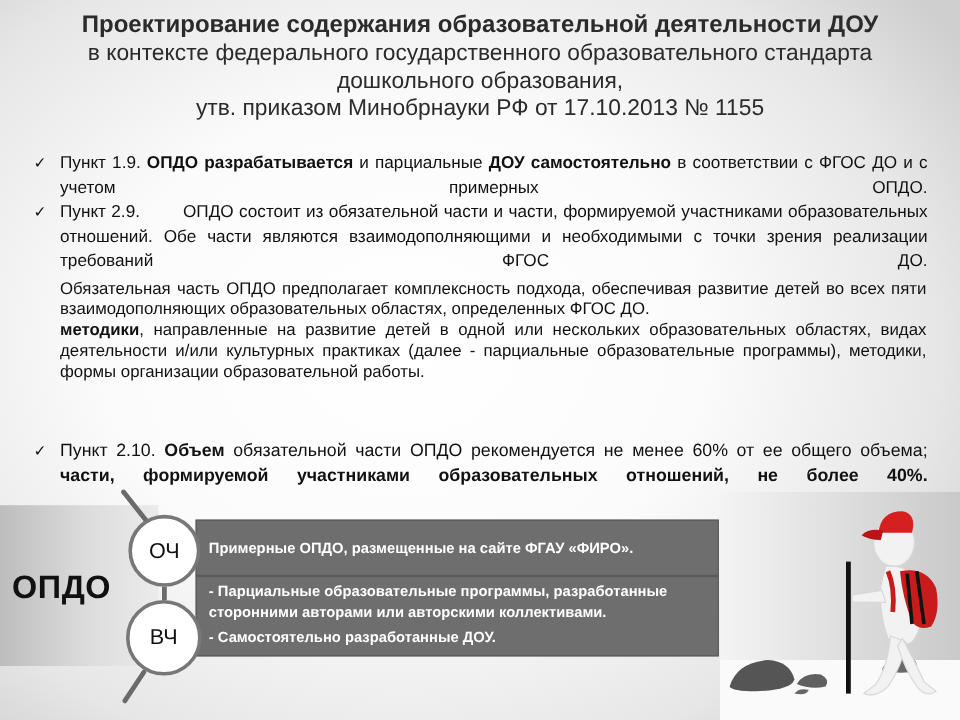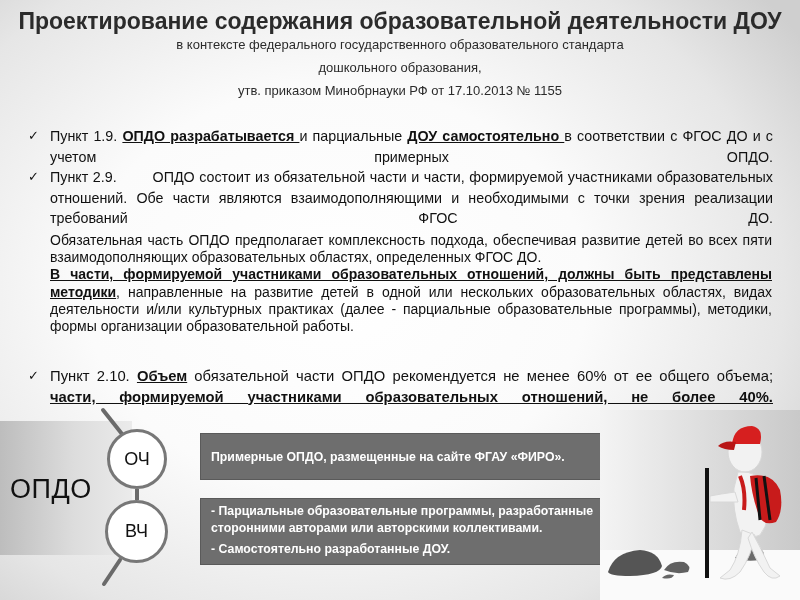--- a/index.html
+++ b/index.html
@@ -5,43 +5,43 @@
   html, body { margin: 0; padding: 0; }
   body {
     width: 800px; height: 600px; overflow: hidden; position: relative;
     font-family: "Liberation Sans", sans-serif; color: #111;
     background: radial-gradient(ellipse 70% 75% at 42% 48%, #ffffff 0%, #fbfbfb 45%, #e6e6e6 80%, #cfcfcf 100%);
   }
   .abs { position: absolute; }
 
   
   .title { left: 0; top: 10px; width: 800px; text-align: center; line-height: 23px; color: #2b2b2b; }
-  .title .t1 { font-size: 23px; font-weight: bold; }
-  .title .t2 { font-size: 13px; }
+  .title .t1 { font-size: 20px; font-weight: bold; }
+  .title .t2 { font-size: 19px; }
 
   
   .bullet { position: absolute; left: 28px; width: 745px; font-size: 14.3px; line-height: 20.5px; text-align: justify; }
   .bullet .chk { position: absolute; left: 0; top: 0; font-size: 13px; }
   .bullet .body { margin-left: 22px; display: block; }
   .bullet .body:after { content: ""; display: inline-block; width: 100%; }
-  .u { text-decoration: underline; font-weight: bold; }
+  .u { font-weight: bold; }
 
   .para { position: absolute; left: 50px; width: 722px; font-size: 14px; line-height: 17.2px; text-align: justify; }
   .para .line { display: block; text-align: justify; text-align-last: justify; height: 17.2px; overflow: hidden; white-space: nowrap; }
   .para .line.last { text-align-last: left; }
 
   
   .left-block {
     left: 0; top: 421px; width: 132px; height: 134px;
     background: linear-gradient(90deg, #bdbdbd 0%, #dcdcdc 55%, #ebebeb 100%);
   }
-  .opdo-label { left: 10px; top: 474px; font-size: 27px; font-weight: normal; color: #111; letter-spacing: 0.5px; }
-  .box { position: absolute; left: 163px; width: 436px; background: #6e6e6e; color: #fff; font-weight: bold; font-size: 12.3px; border: 1px solid #5a5a5a; box-sizing: border-box; margin-left: 37px; }
+  .opdo-label { left: 10px; top: 474px; font-size: 27px; font-weight: bold; color: #111; letter-spacing: 0.5px; }
+  .box { position: absolute; left: 163px; width: 436px; background: #6e6e6e; color: #fff; font-weight: bold; font-size: 12.3px; border: 1px solid #5a5a5a; box-sizing: border-box; }
   .box.top { top: 433px; height: 47px; padding: 16px 0 0 10px; }
-  .box.bottom { top: 498px; height: 67px; padding: 4px 0 0 10px; line-height: 17px; }
+  .box.bottom { top: 480px; height: 67px; padding: 4px 0 0 10px; line-height: 17px; }
   .box.bottom .item2 { margin-top: 4px; }
   .circle {
     position: absolute; width: 60px; height: 60px; border-radius: 50%;
     background: #fff; border: 3px solid #777; box-sizing: border-box;
     font-size: 18px; display: flex; align-items: center; justify-content: center; color: #111;
   }
   .circle.c1 { left: 107px; top: 429px; }
   .circle.c2 { left: 105px; top: 500px; width: 63px; height: 63px; }
 
   .illus { left: 600px; top: 410px; width: 200px; height: 190px; }
@@ -64,21 +64,20 @@
 </div>
 
 <div class="bullet" style="top:167px;">
   <span class="chk">✓</span>
   <span class="body" style="white-space:pre-wrap;">Пункт 2.9.        ОПДО состоит из обязательной части и части, формируемой участниками образовательных отношений. Обе части являются взаимодополняющими и необходимыми с точки зрения реализации требований ФГОС ДО.</span>
 </div>
 
 <div class="para" style="top:232px;">
   <span class="line">Обязательная часть ОПДО предполагает комплексность подхода, обеспечивая развитие детей  во всех пяти</span>
   <span class="line last">взаимодополняющих образовательных областях, определенных ФГОС ДО.</span>
-  <span class="line u">В части, формируемой участниками образовательных отношений, должны быть представлены</span>
   <span class="line"><span class="u">методики</span><span>, направленные на развитие детей в одной или нескольких образовательных областях, видах</span></span>
   <span class="line">деятельности и/или культурных практиках (далее - парциальные образовательные программы), методики,</span>
   <span class="line last">формы организации образовательной работы.</span>
 </div>
 
 <div class="bullet" style="top:366px; font-size:14.8px;">
   <span class="chk">✓</span>
   <span class="body">
     <span>Пункт 2.10. </span><span class="u">Объем</span><span> обязательной части ОПДО рекомендуется не менее 60% от ее общего объема; </span><span class="u">части, формируемой участниками образовательных отношений, не более 40%.</span>
   </span>

